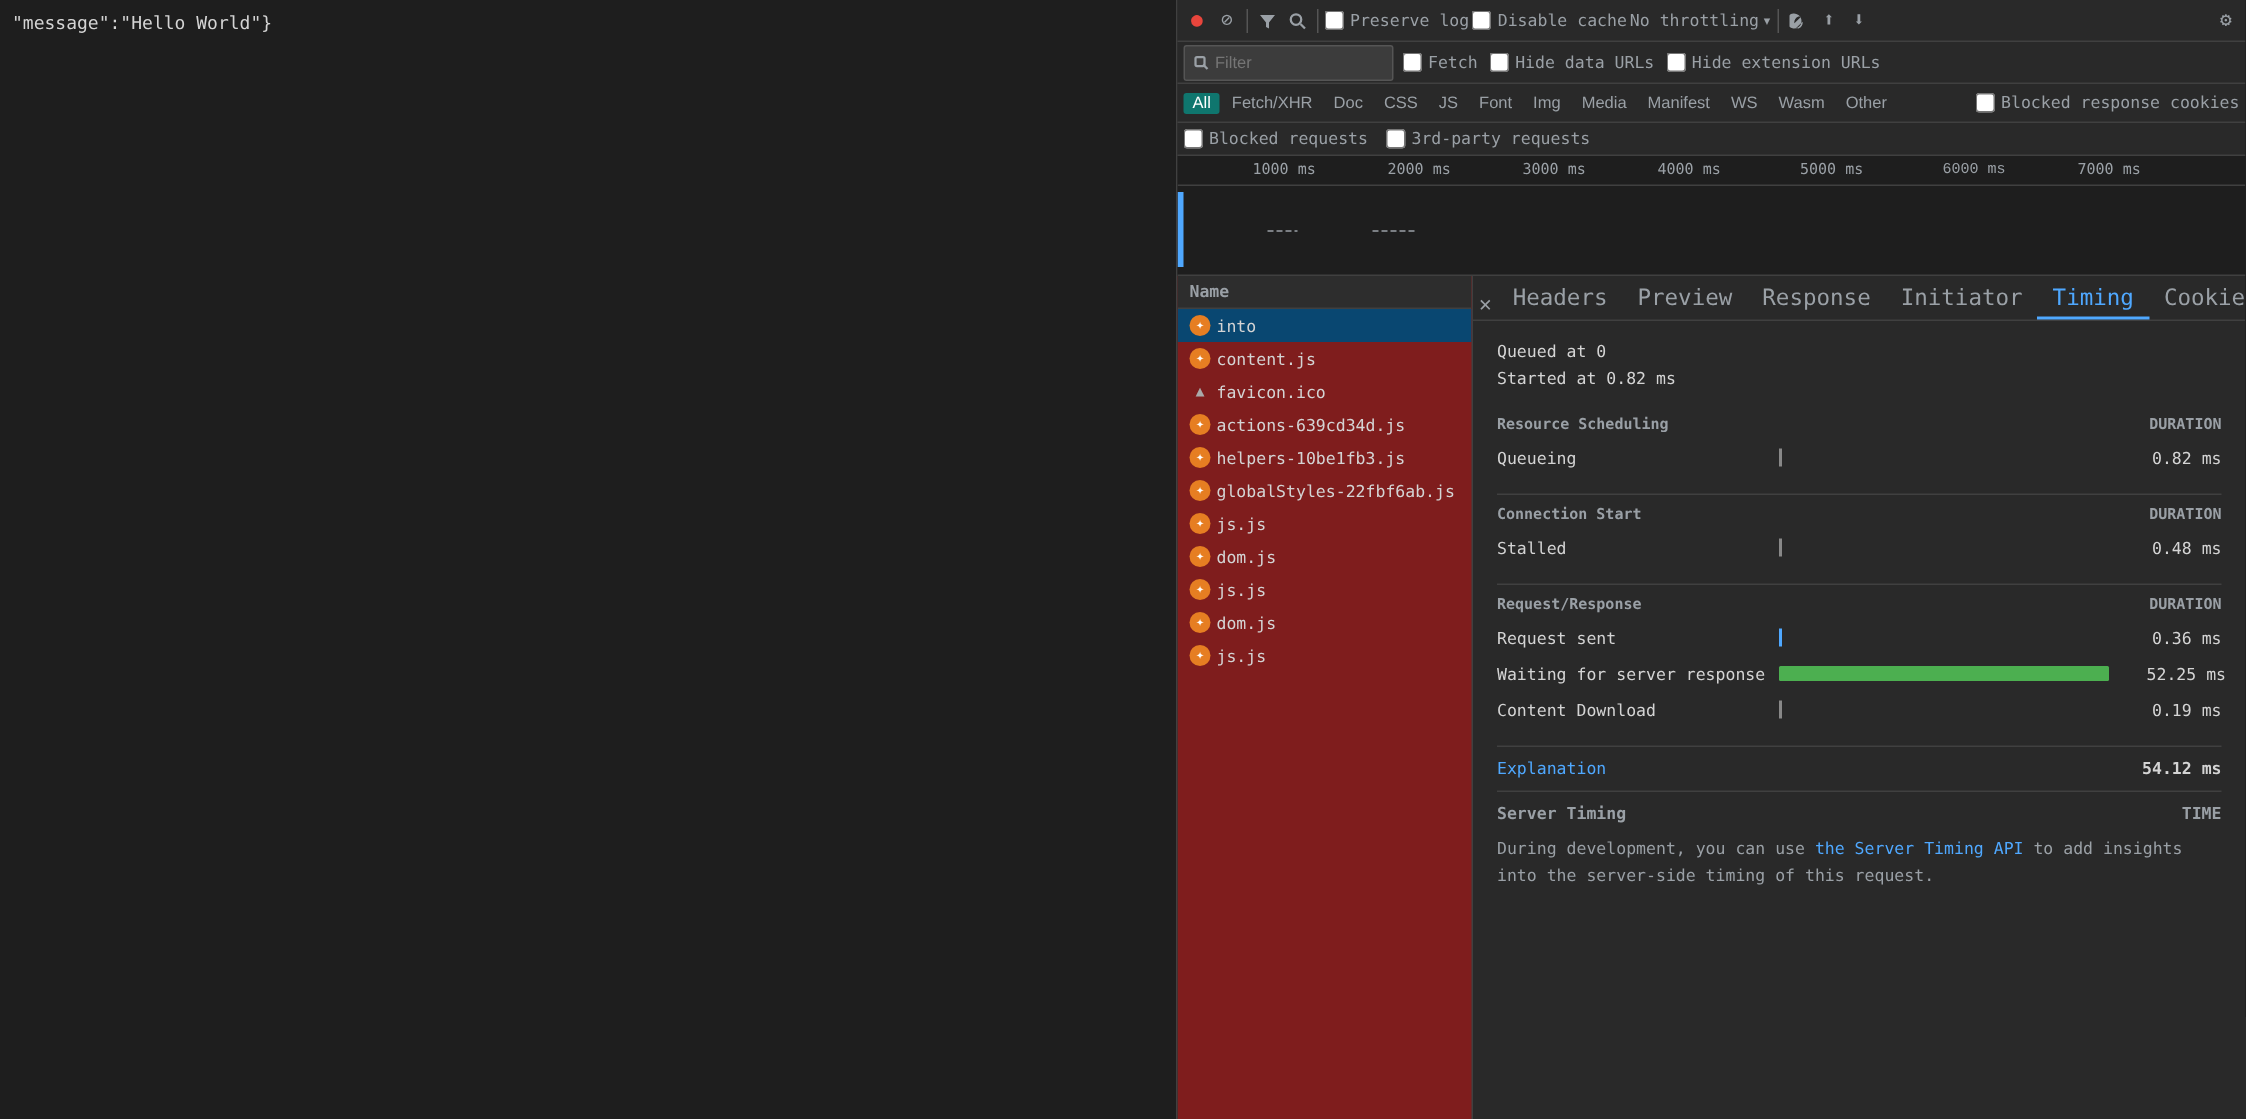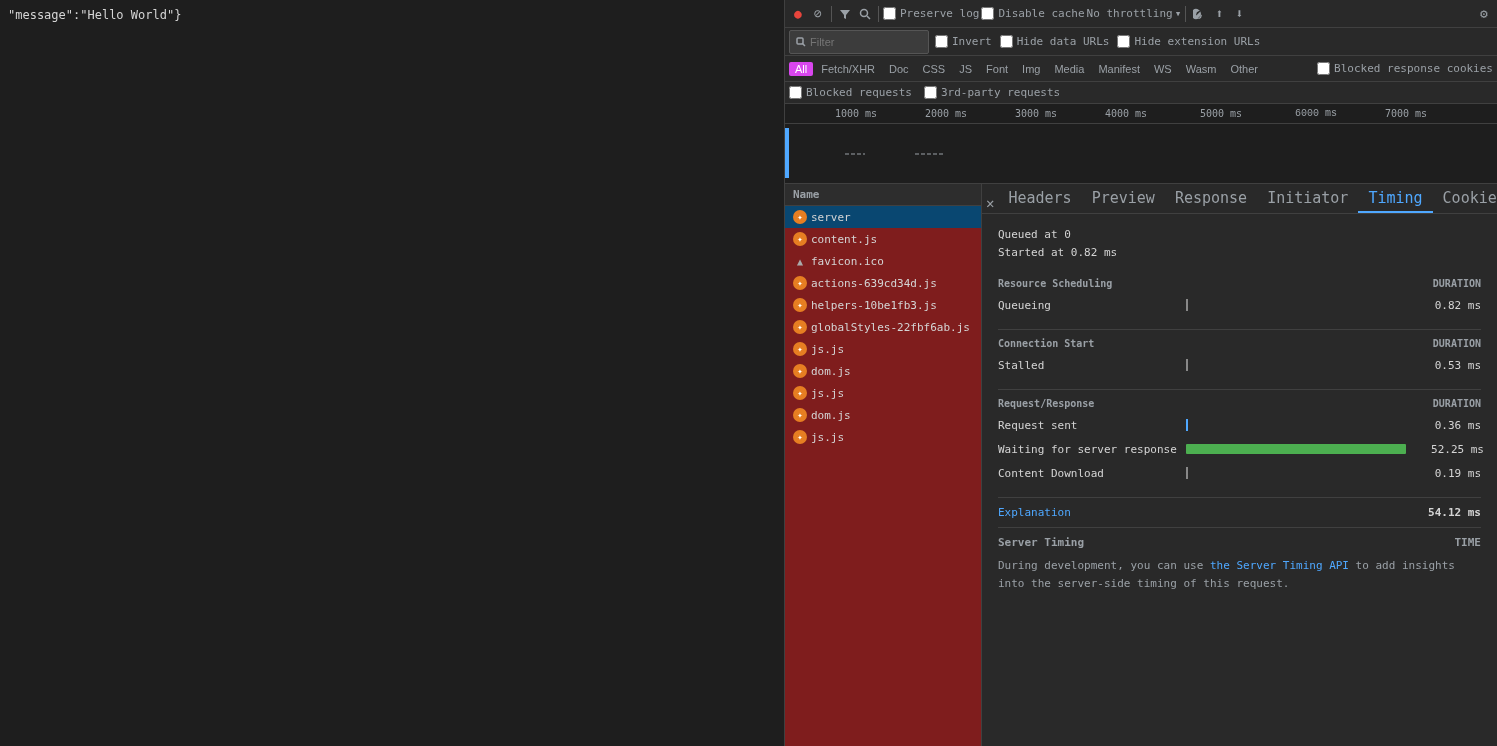--- a/index.html
+++ b/index.html
@@ -140,21 +140,21 @@
       padding: 1px 6px;
       border: none;
       border-radius: 2px;
       font-size: 11px;
       cursor: pointer;
       background: transparent;
       color: #9aa0a6;
       white-space: nowrap;
     }
     .type-btn.all-btn {
-      background: #d946ef;
+      background: #0f766e;
       color: #fff;
     }
 
     .blocked-cookies-label {
       display: flex;
       align-items: center;
       gap: 4px;
       color: #9aa0a6;
       font-size: 11px;
       margin-left: auto;
@@ -501,21 +501,21 @@
     <div class="filter-input-wrapper">
       <svg width="10" height="10" viewBox="0 0 10 10" fill="none" stroke="#9aa0a6" stroke-width="1.5">
           <rect x="1" y="1" width="6" height="6" rx="1"></rect>
           <line x1="6" y1="6" x2="9" y2="9"></line>
         </svg>
       <input type="text" placeholder="Filter" style="">
     </div>
     <div class="filter-options">
       <label class="checkbox-label">
         <input type="checkbox" style="">
-        <span>Invert</span>
+        <span>Fetch</span>
       </label>
       <label class="checkbox-label">
         <input type="checkbox" style="">
         <span>Hide data URLs</span>
       </label>
       <label class="checkbox-label">
         <input type="checkbox" style="">
         <span>Hide extension URLs</span>
       </label>
     </div>
@@ -573,21 +573,21 @@
 
   <div class="main-content">
 
     <div class="request-list">
       <div class="request-list-header">
         <span>Name</span>
       </div>
 
       <div class="request-item selected">
         <div class="req-icon orange">✦</div>
-        <span>server</span>
+        <span>into</span>
       </div>
       <div class="request-item">
         <div class="req-icon orange">✦</div>
         <span>content.js</span>
       </div>
       <div class="request-item">
         <div class="req-icon triangle">▲</div>
         <span>favicon.ico</span>
       </div>
       <div class="request-item">
@@ -663,21 +663,21 @@
         <div class="timing-section">
           <div class="timing-section-header">
             <span>Connection Start</span>
             <span>DURATION</span>
           </div>
           <div class="timing-row">
             <span class="timing-row-label">Stalled</span>
             <div class="timing-row-bar">
               <div class="bar-indicator"></div>
             </div>
-            <span class="timing-row-value">0.53 ms</span>
+            <span class="timing-row-value">0.48 ms</span>
           </div>
         </div>
 
         <div class="section-divider"></div>
 
         <div class="timing-section">
           <div class="timing-section-header">
             <span>Request/Response</span>
             <span>DURATION</span>
           </div>

